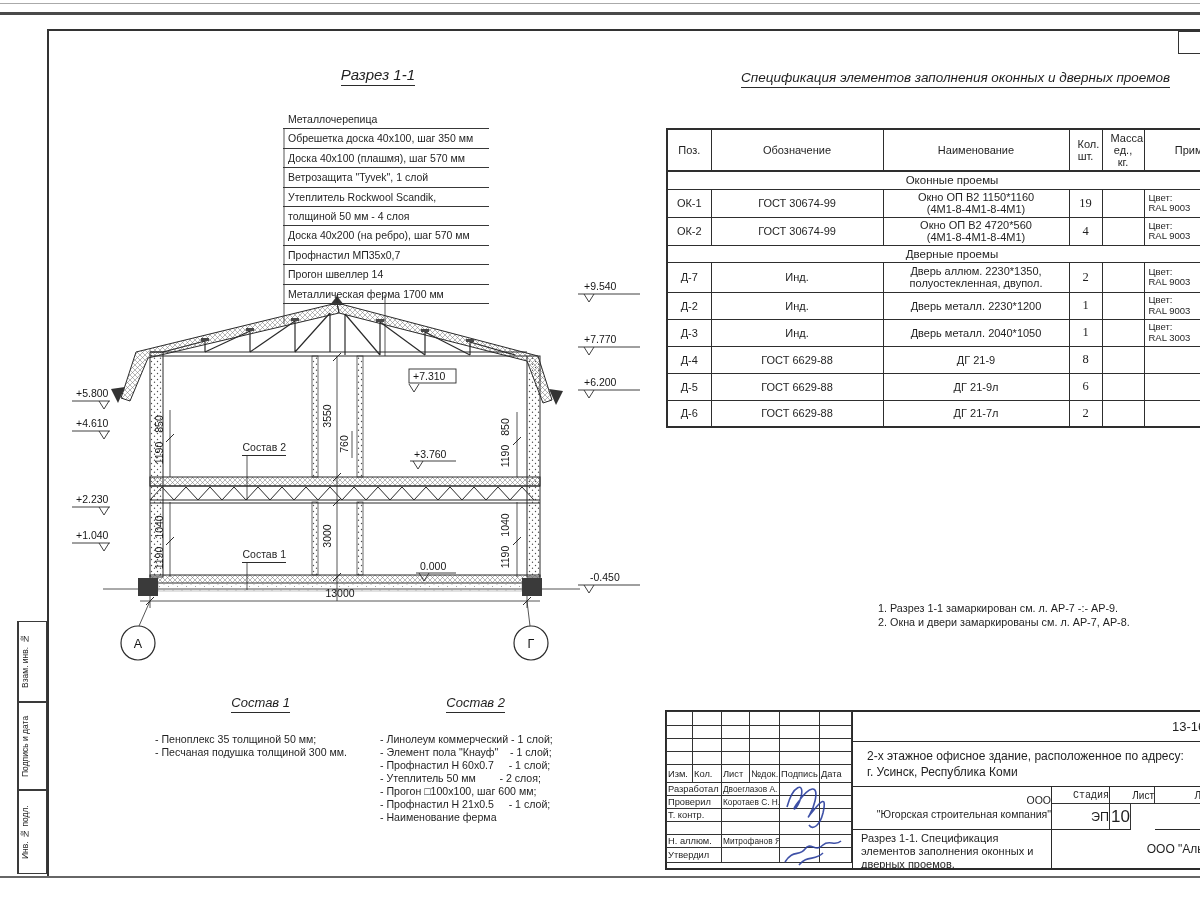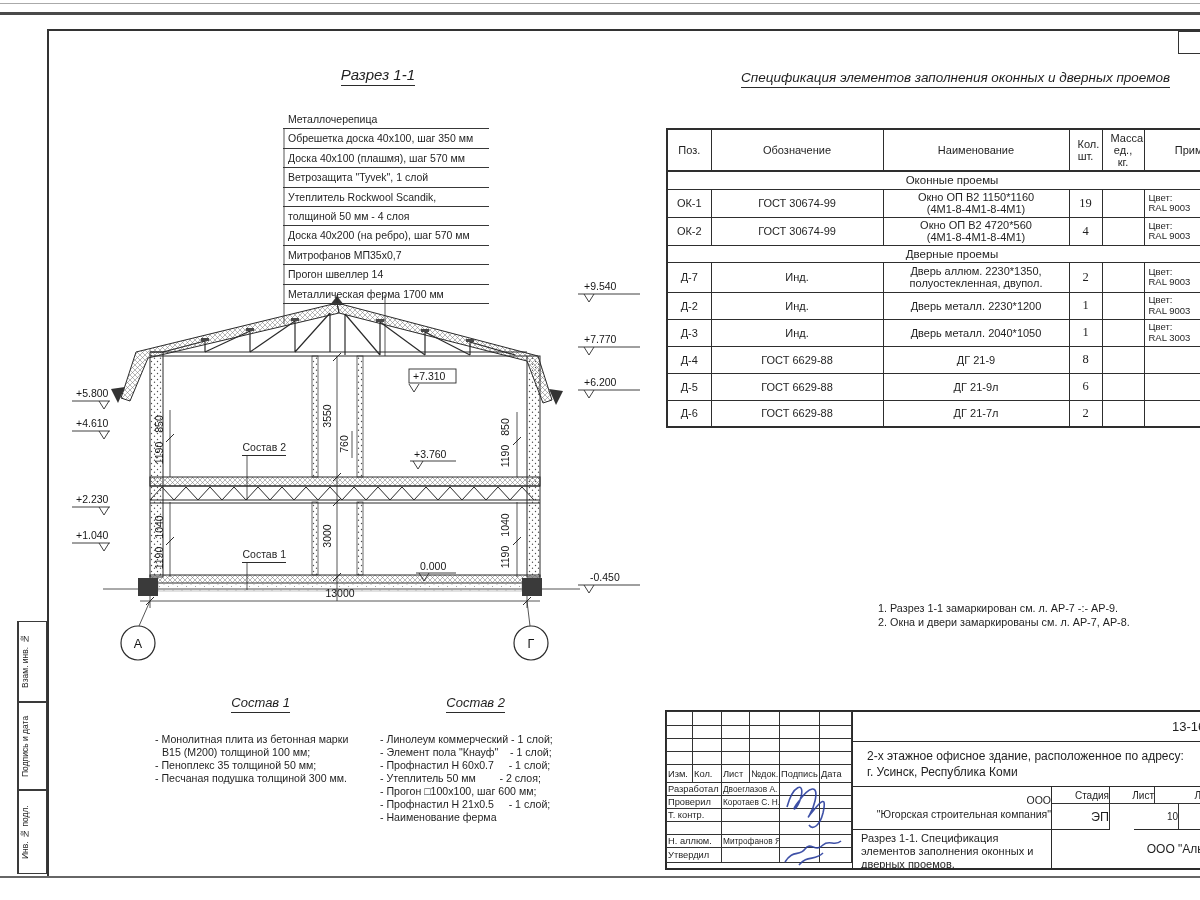--- a/index.html
+++ b/index.html
@@ -202,37 +202,36 @@
 </div>
 
 <div class="abs roof-list">
   <div class="roof-row">Металлочерепица</div>
   <div class="roof-row">Обрешетка доска 40х100, шаг 350 мм</div>
   <div class="roof-row">Доска 40х100 (плашмя), шаг 570 мм</div>
   <div class="roof-row">Ветрозащита "Tyvek", 1 слой</div>
   <div class="roof-row">Утеплитель Rockwool Scandik,</div>
   <div class="roof-row">толщиной 50 мм - 4 слоя</div>
   <div class="roof-row">Доска 40х200 (на ребро), шаг 570 мм</div>
-  <div class="roof-row">Митрофанов МП35х0,7</div>
+  <div class="roof-row">Профнастил МП35х0,7</div>
   <div class="roof-row">Прогон швеллер 14</div>
   <div class="roof-row">Металлическая ферма 1700 мм</div>
 </div>
 
 <div class="abs ctr" style="left:214px;top:441px;width:72px;font-size:10.5px;z-index:3;">
   <span class="und">Состав 2</span>
 </div>
 <div class="abs ctr" style="left:214px;top:548px;width:72px;font-size:10.5px;z-index:3;">
   <span class="und">Состав 1</span>
 </div>
 
 <div class="abs ital ctr" style="left:190px;top:695px;width:100px;font-size:13px;z-index:3;">
   <span class="und">Состав 1</span>
 </div>
 <div class="abs comp-items" style="left:155px;top:733px;width:200px;z-index:3;">
-  <div>- Монолитная плита из бетонная марки В15 (М200) толщиной 100 мм;</div>
   <div>- Пеноплекс 35 толщиной 50 мм;</div>
   <div>- Песчаная подушка толщиной 300 мм.</div>
 </div>
 <div class="abs ital ctr" style="left:405px;top:695px;width:100px;font-size:13px;z-index:3;">
   <span class="und">Состав 2</span>
 </div>
 <div class="abs comp-items" style="left:380px;top:733px;width:215px;z-index:3;">
   <div>- Линолеум коммерческий - 1 слой;</div>
   <div>- Элемент пола "Кнауф"    - 1 слой;</div>
   <div>- Профнастил Н 60х0.7     - 1 слой;</div>
@@ -459,25 +458,25 @@
     </table>
   <div class="cell ctr" style="left:185px;top:0;width:375px;height:30px;border-bottom:1.5px solid #2a2a2a;border-left:1.5px solid #2a2a2a;line-height:30px;font-size:13px;">13-16-АР</div>
   <div class="cell" style="left:185px;top:30px;width:375px;height:45px;border-bottom:1.5px solid #2a2a2a;border-left:1.5px solid #2a2a2a;font-size:12px;padding:6px 0 0 14px;line-height:16px;">
     <div>2-х этажное офисное здание, расположенное по адресу:</div>
     <div>г. Усинск, Республика Коми</div>
   </div>
   <div class="cell ctr" style="left:185px;top:75px;width:200px;height:43px;border-left:1.5px solid #2a2a2a;border-right:1.5px solid #2a2a2a;border-bottom:1.5px solid #2a2a2a;font-size:10.5px;padding-top:6px;line-height:14px;">
     <div>ООО</div>
     <div>"Югорская строительная компания"</div>
   </div>
-  <div class="cell ctr" style="left:385px;top:75px;width:58px;height:17px;border-bottom:1px solid #333;border-right:1px solid #333;font-size:10px;line-height:17px;">Стадия</div>
+  <div class="cell ctr" style="left:385px;top:75px;width:58px;height:17px;border-bottom:1px solid #333;border-right:1px solid #333;font-size:10px;line-height:17px;font-family:Liberation Mono, monospace;">Стадия</div>
   <div class="cell ctr" style="left:443px;top:75px;width:45px;height:17px;border-bottom:1px solid #333;border-right:1px solid #333;font-size:10px;line-height:17px;">Лист</div>
   <div class="cell ctr" style="left:488px;top:75px;width:72px;height:17px;border-bottom:1px solid #333;font-size:10px;line-height:17px;">Листов</div>
   <div class="cell ctr" style="left:385px;top:92px;width:58px;height:26px;border-bottom:1.5px solid #2a2a2a;border-right:1px solid #333;font-size:12.5px;line-height:26px;">ЭП</div>
-  <div class="cell ctr" style="left:467px;top:92px;width:45px;height:26px;border-bottom:1.5px solid #2a2a2a;border-right:1px solid #333;font-size:10px;line-height:26px;">10</div>
+  <div class="cell ctr" style="left:419px;top:92px;width:45px;height:26px;border-bottom:1.5px solid #2a2a2a;border-right:1px solid #333;font-size:17px;line-height:26px;">10</div>
   <div class="cell ctr" style="left:488px;top:92px;width:72px;height:26px;border-bottom:1.5px solid #2a2a2a;font-size:12.5px;line-height:26px;"></div>
   <div class="cell" style="left:185px;top:118px;width:200px;height:38px;border-left:1.5px solid #2a2a2a;border-right:1.5px solid #2a2a2a;font-size:11px;line-height:13px;padding:2px 0 0 8px;">Разрез 1-1. Спецификация элементов заполнения оконных и дверных проемов.</div>
   <div class="cell ctr" style="left:385px;top:118px;width:175px;height:38px;font-size:12px;line-height:38px;">ООО "Альянс"</div>
 
   <svg width="70" height="120" style="position:absolute;left:112px;top:55px;z-index:6;" viewBox="0 0 70 120">
     <g stroke="#2b3f9e" stroke-width="1.6" fill="none" opacity="0.9">
       <path d="M8,40 C14,18 26,14 22,30 C18,44 10,46 20,34 C30,20 40,16 36,34 C33,48 24,56 34,44 C42,34 48,28 44,46 C41,58 34,64 30,58"></path>
       <path d="M6,95 C14,82 20,90 26,82 C32,74 36,86 44,78 C50,72 56,80 62,74 M20,98 C28,88 36,94 44,86"></path>
     </g>
   </svg>

